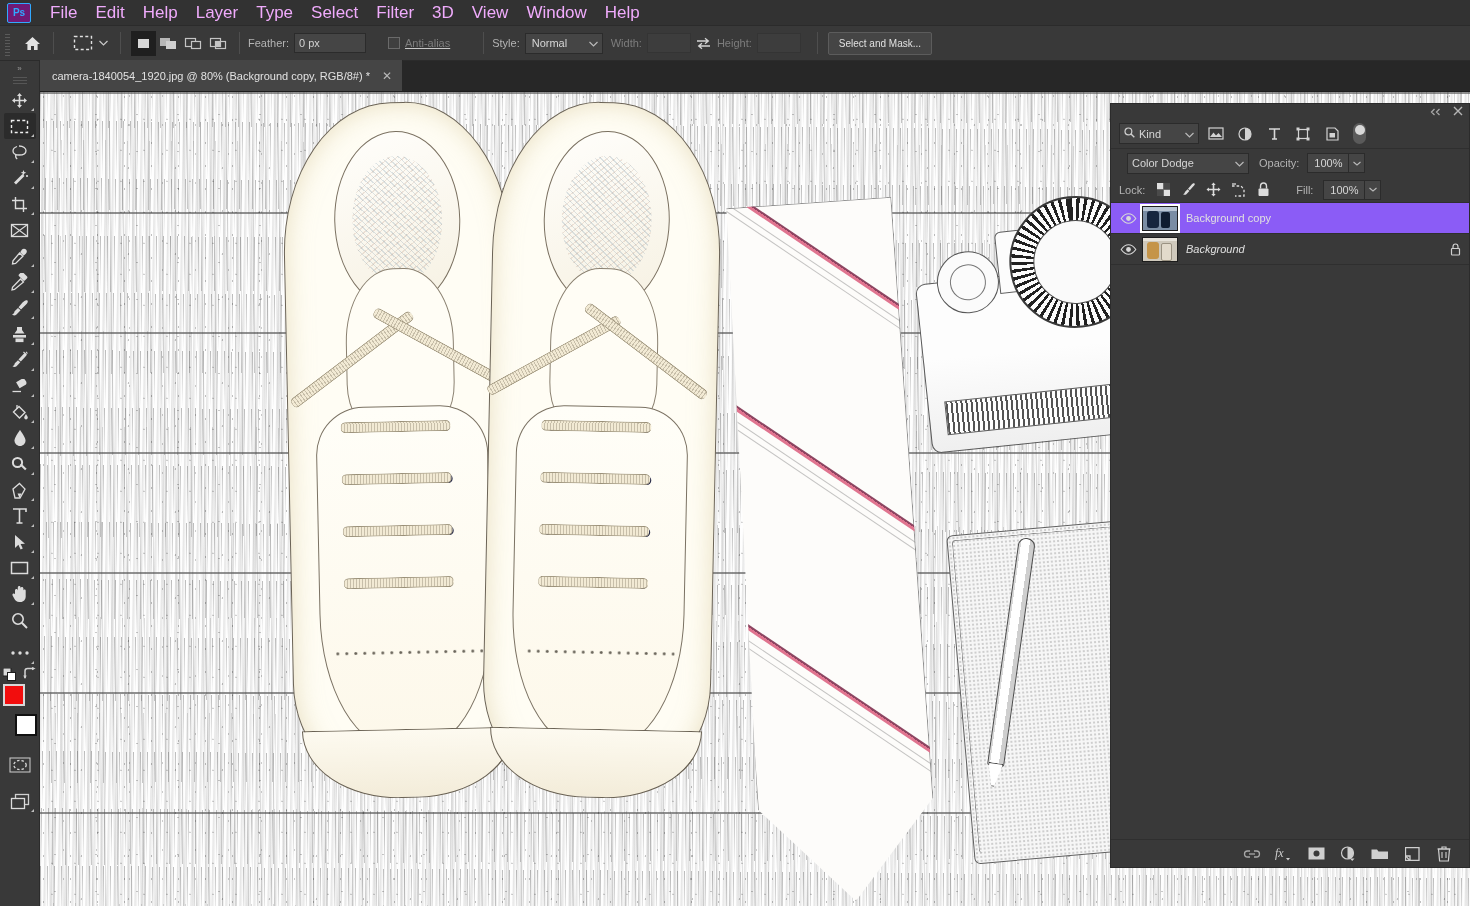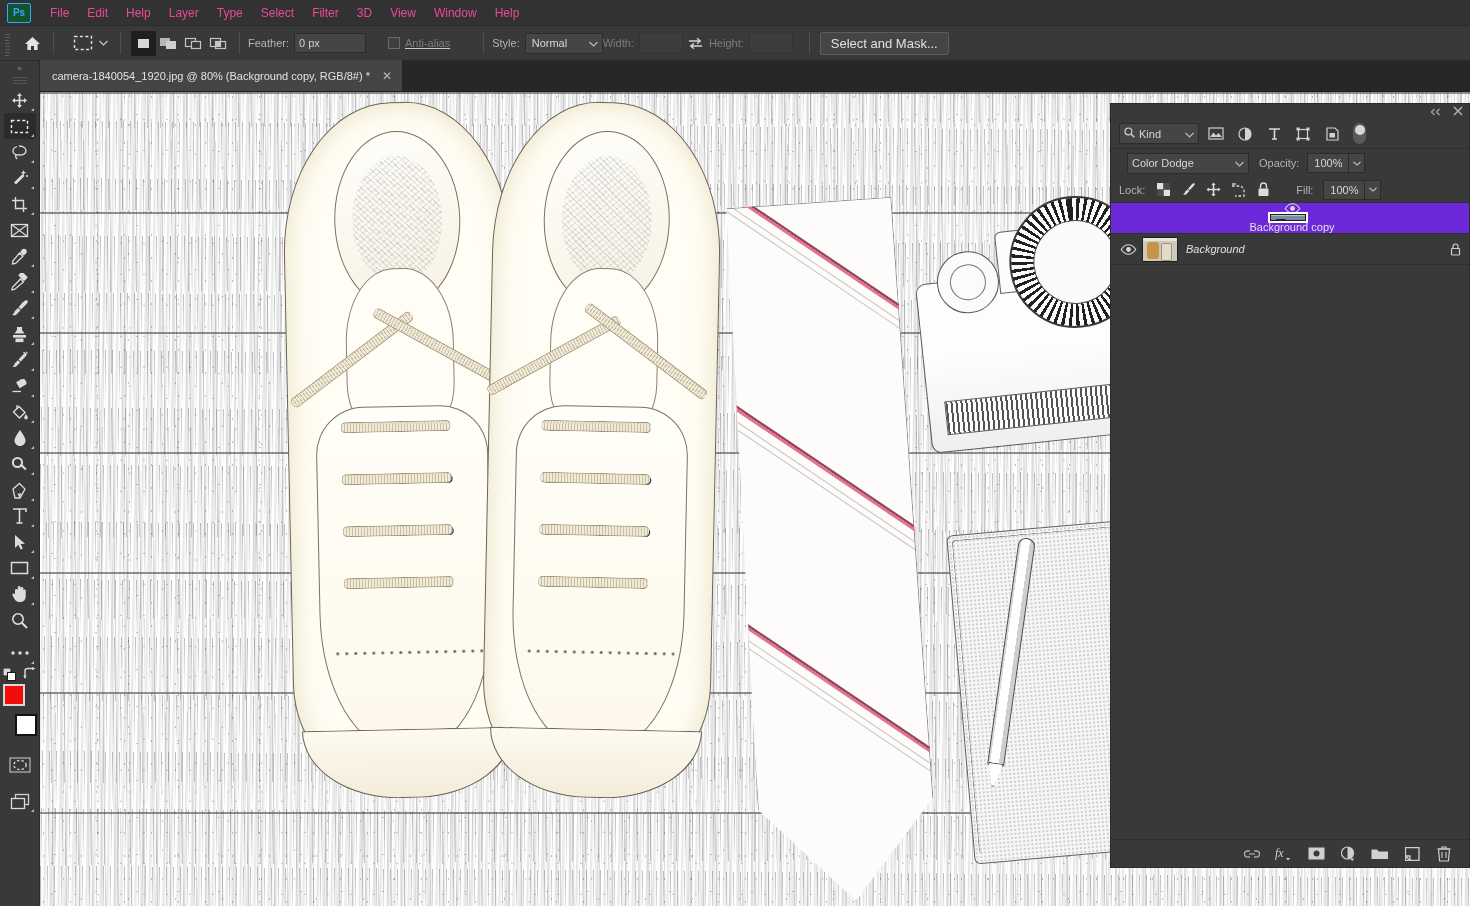--- a/index.html
+++ b/index.html
@@ -17,27 +17,27 @@
   
   .menubar {
     position: absolute; top: 0; left: 0; width: 1470px; height: 26px;
     background: #323232;
     display: flex; align-items: center;
     border-bottom: 1px solid #2b2b2b;
   }
   .ps-logo {
     width: 24px; height: 20px; margin-left: 7px; margin-right: 10px;
     border: 1px solid #31a8ff; border-radius: 2px;
-    background: #14532d;
+    background: #701a75;
     color: #31a8ff; font-size: 10px; font-weight: bold;
     display: flex; align-items: center; justify-content: center;
     font-family: "Liberation Sans", sans-serif;
   }
   .menu-item {
-    padding: 4px 9px; font-size: 12px; color: #ec4899; cursor: default;
+    padding: 4px 9px; font-size: 17px; color: #f0abfc; cursor: default;
     white-space: nowrap;
   }
 
   
   .optionsbar {
     position: absolute; top: 26px; left: 0; width: 1470px; height: 35px;
     background: #393939;
     display: flex; align-items: center;
     border-bottom: 1px solid #2b2b2b;
   }
@@ -78,21 +78,21 @@
     margin-right: 5px; display: inline-block; vertical-align: middle;
   }
   .ob-select {
     background: #454545; border: 1px solid #2b2b2b; height: 21px;
     color: #d6d6d6; font-size: 11px; display: flex; align-items: center;
     padding-left: 6px; min-width: 78px; justify-content: space-between;
   }
   .ob-select .cv { margin-right: 4px; }
   .btn-gray {
     background: #454545; border: 1px solid #5c5c5c; height: 23px;
-    color: #e0e0e0; font-size: 13px; display: flex; align-items: center;
+    color: #e0e0e0; font-size: 10px; display: flex; align-items: center;
     padding: 0 10px; border-radius: 2px;
   }
 
   
   .toolbar {
     position: absolute; top: 61px; left: 0; width: 40px; height: 845px;
     background: #393939; border-right: 1px solid #2b2b2b;
     display: flex; flex-direction: column; align-items: center;
   }
   .tb-collapse {
@@ -377,21 +377,21 @@
     height: 26px; display: flex; align-items: center; padding: 0 8px; gap: 8px;
     border-bottom: 1px solid #2f2f2f;
   }
   .lock-icon { width: 17px; height: 18px; display: flex; align-items: center; justify-content: center; }
 
   .layer-list { flex: 1; background: #393939; overflow: hidden; }
   .layer-row {
     height: 31px; display: flex; align-items: center;
     border-bottom: 1px solid #2f2f2f; padding-left: 4px;
   }
-  .layer-row.selected { background: #6d28d9; flex-direction: column; }
+  .layer-row.selected { background: #8b5cf6; }
   .eye-cell { width: 27px; display: flex; align-items: center; justify-content: center; }
   .layer-thumb {
     width: 36px; height: 25px; border: 1px solid #1d1d1d; margin-right: 8px;
     position: relative; overflow: hidden;
   }
   .layer-thumb.active-thumb { outline: 2px solid #ffffff; outline-offset: 0px; }
   .thumb-inv {
     position: absolute; inset: 0;
     background:
       linear-gradient(180deg,#b9c5d4 0 16%, #7a8da4 16% 100%);
@@ -515,21 +515,21 @@
     <div class="ob-label">Style:</div>
     <div class="ob-select" style="width:78px;">
       <span>Normal</span>
       <span class="cv">
         <svg width="9" height="6" viewBox="0 0 9 6">
             <path d="M0.5 1 L4.5 5 L8.5 1" fill="none" stroke="#b9b9b9" stroke-width="1.2"></path>
           </svg>
       </span>
     </div>
 
-    <div class="ob-label dim" style="margin-left:0;">Width:</div>
+    <div class="ob-label dim" style="margin-left:8px;">Width:</div>
     <div class="ob-input dim" style="width:44px;"></div>
 
     <div style="width:26px;display:flex;align-items:center;justify-content:center;">
       <svg width="15" height="13" viewBox="0 0 15 13">
         <path d="M1 4 L12 4 M9 1.3 L12.3 4 L9 6.7" fill="none" stroke="#d4d4d4" stroke-width="1.3"></path>
         <path d="M14 9 L3 9 M6 6.3 L2.7 9 L6 11.7" fill="none" stroke="#d4d4d4" stroke-width="1.3"></path>
       </svg>
     </div>
 
     <div class="ob-label dim">Height:</div>

